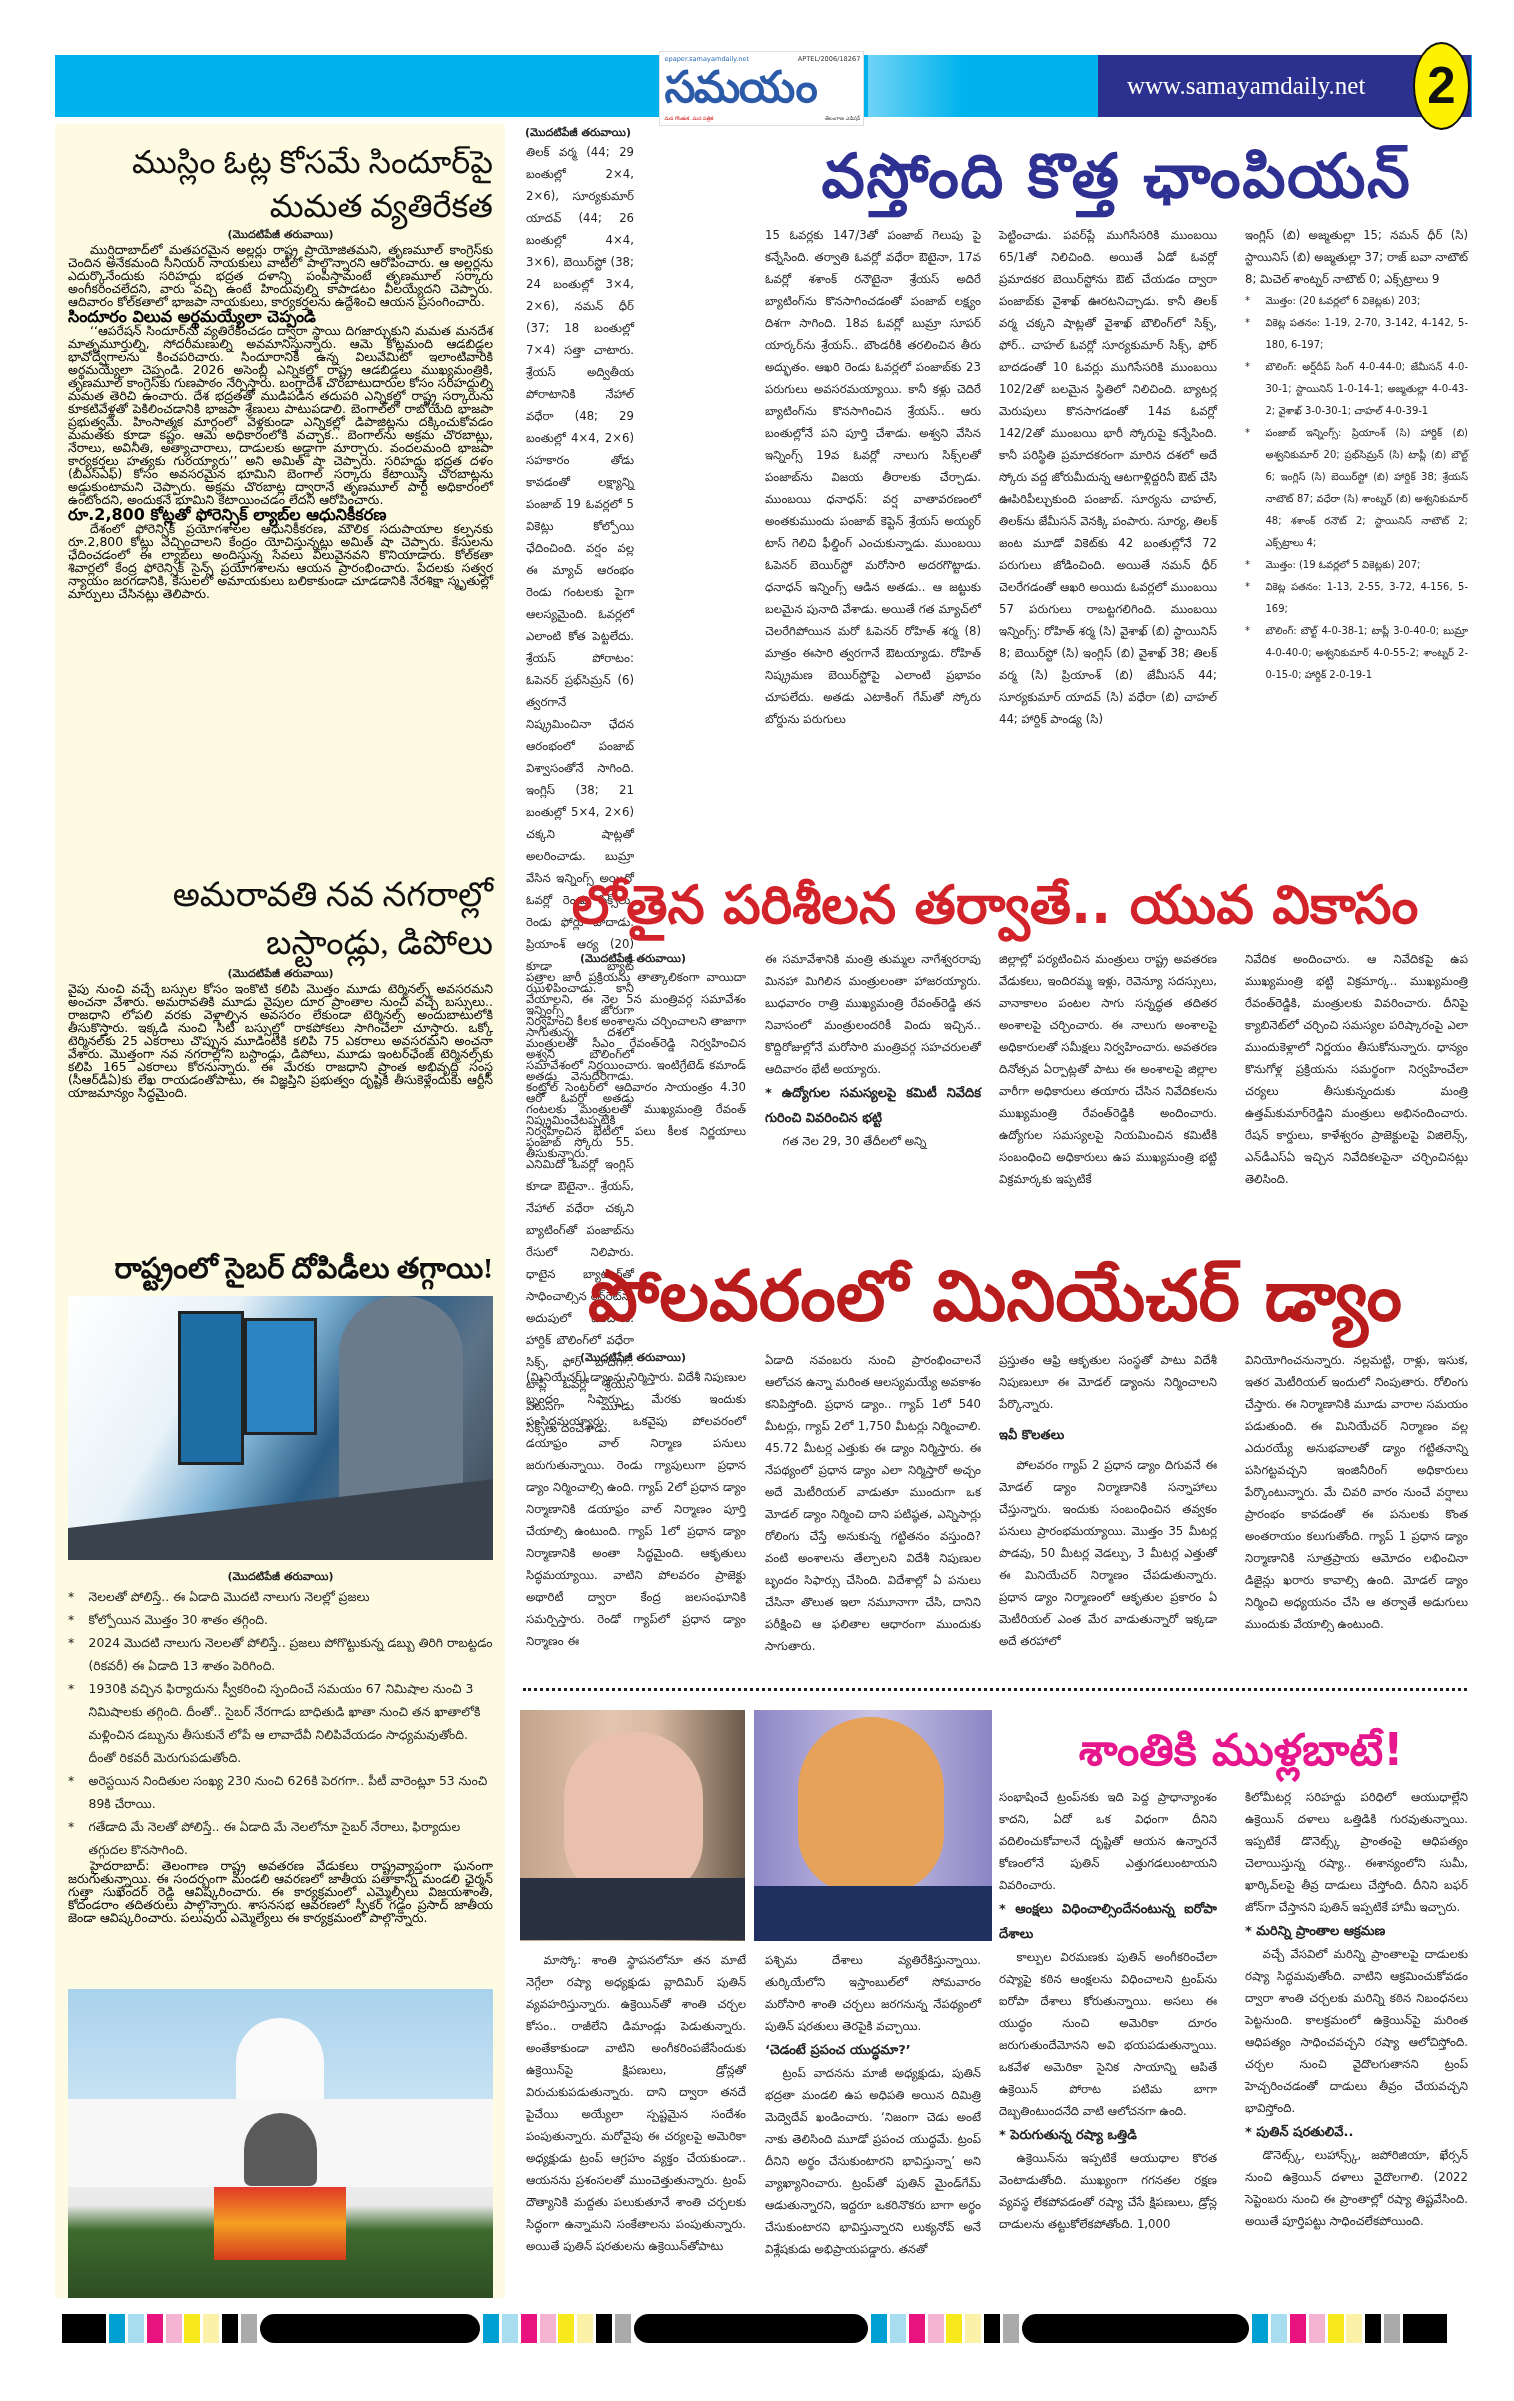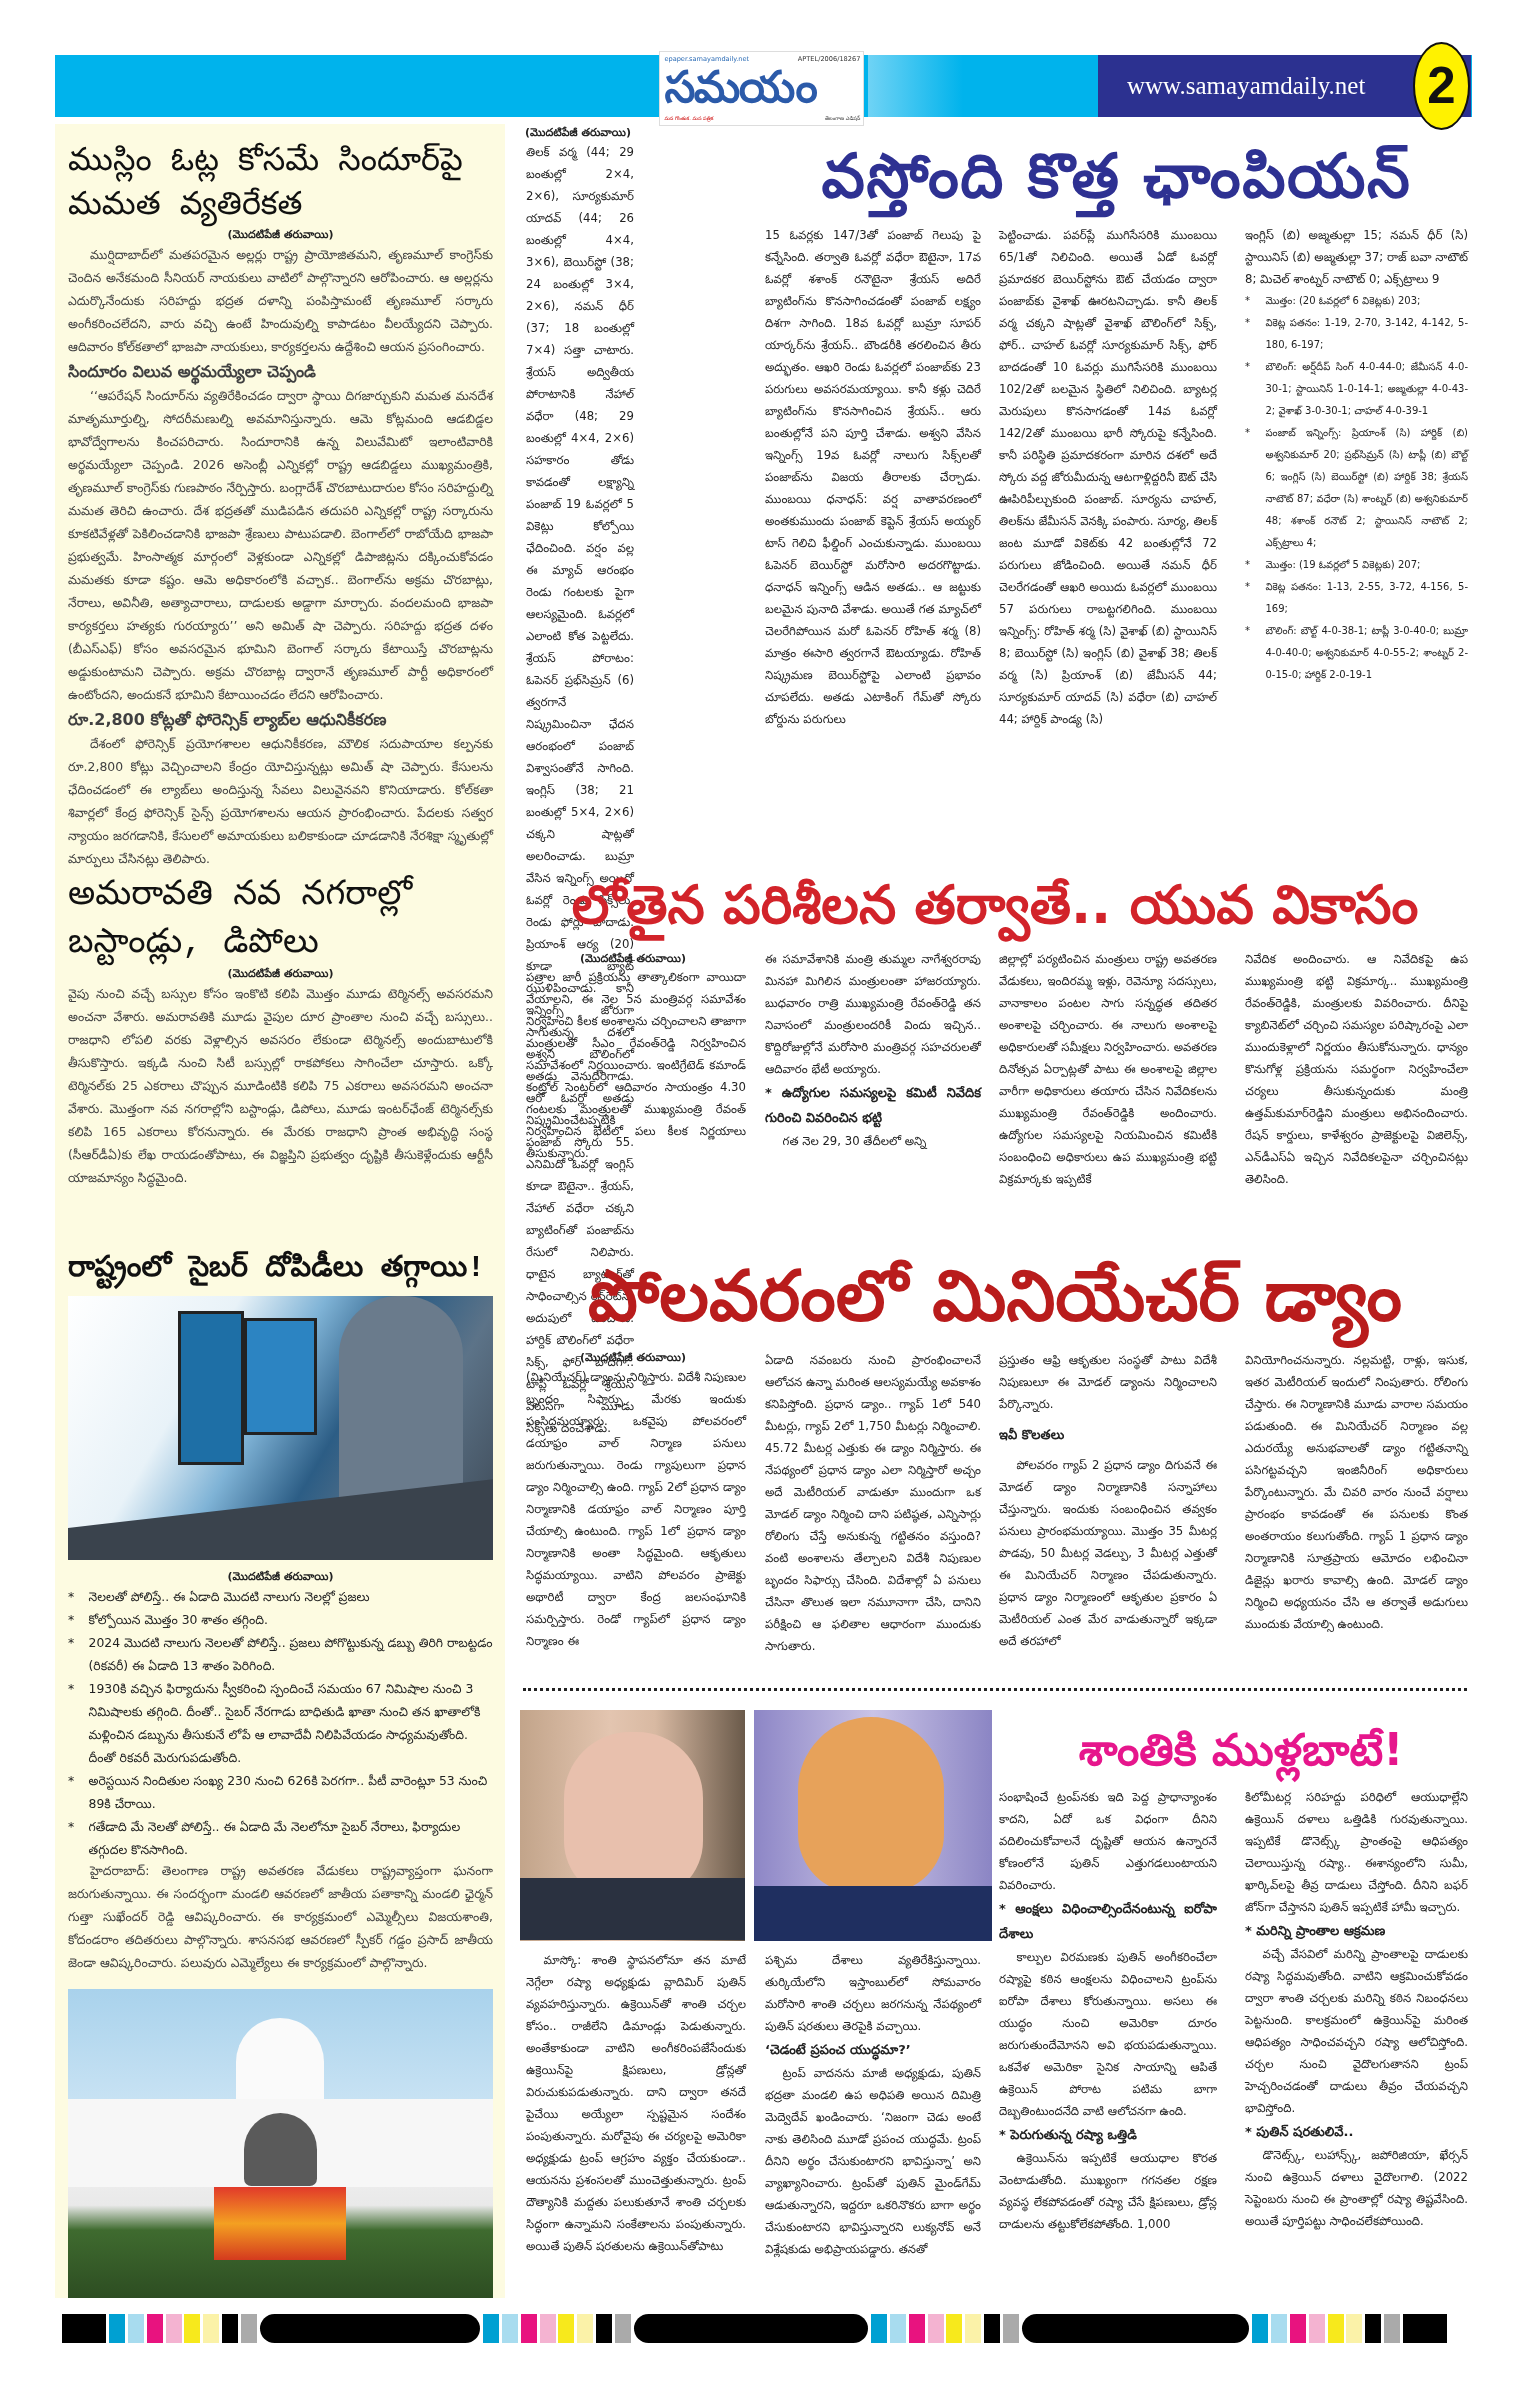--- a/index.html
+++ b/index.html
@@ -14,23 +14,23 @@
   .logo-top span:last-child{float:right;color:#333}
   .logo-main{position:absolute;left:4.4px;top:11.7px;font-size:44px;font-weight:bold;color:#2b5aa9;letter-spacing:-1.5px;font-family:"DejaVu Sans",sans-serif;line-height:47px}
   .logo-sub{position:absolute;left:4.4px;bottom:2.9px;font-size:5.1px;color:#c00;width:196px}
   .logo-sub span:last-child{float:right;color:#333}
   .hdr-grad{left:813px;top:0;width:95px;height:62px;background:linear-gradient(90deg,#6fd3f5,#00b3ec)}
   .hdr-url{left:1043px;top:0;width:373px;height:62px;background:#2c3190;color:#fff;font-family:"Liberation Serif",serif;font-size:25px;line-height:62px;padding-left:29px}
   .hdr-num{left:1358px;top:-13px;width:57px;height:88px;border-radius:50%;background:#fff200;border:2.2px solid #111;text-align:center;font-family:"Liberation Sans",sans-serif;font-weight:bold;font-size:51px;line-height:83px;color:#111}
   
   .lcol{left:55px;top:124px;width:450px;height:2174px;background:#fdfbe1}
   .lpad{position:absolute;left:13px;width:425px}
-  .h-big{font-family:Liberation Mono, monospace;text-align:left;color:#111;font-weight:normal}
+  .h-big{font-family:Liberation Serif, serif;text-align:right;color:#111;font-weight:normal}
   .cont{text-align:center;font-size:11px;font-weight:bold;color:#222}
-  .body-t{font-size:12.4px;line-height:23px;text-align:justify;color:#404040}
+  .body-t{font-size:12.4px;line-height:13px;text-align:justify;color:#000000}
   .body-t p{text-indent:22px}
   .subh{font-size:16px;font-weight:bold;margin:1.5px 0}
   .bul{font-size:12.4px;line-height:23px;color:#222}
   .bul li{list-style:none;padding-left:20.5px;position:relative}
   .bul li:before{content:"*";position:absolute;left:0}
   .img-box{position:absolute;overflow:hidden}
   
   .col{position:absolute;font-size:11.7px;line-height:22px;text-align:justify;color:#222}
   .col p{text-indent:17.6px}
   .sh{font-weight:bold;font-size:13px;line-height:25px}

